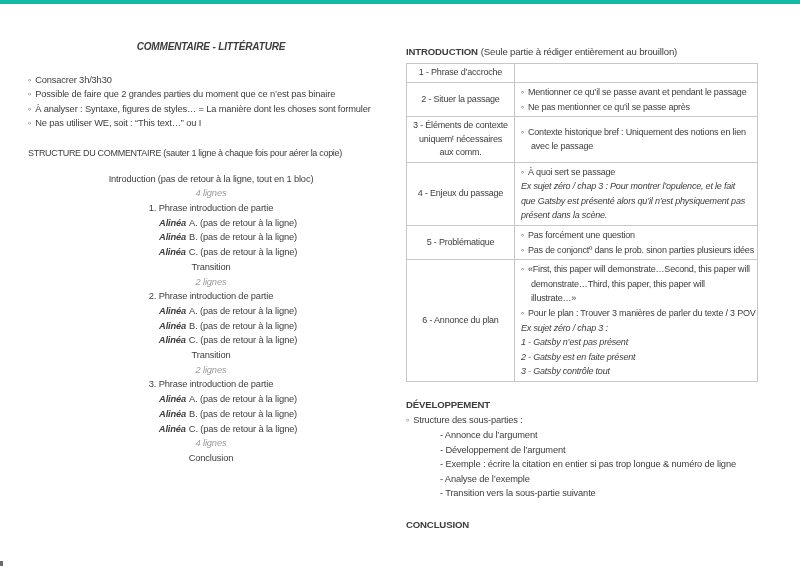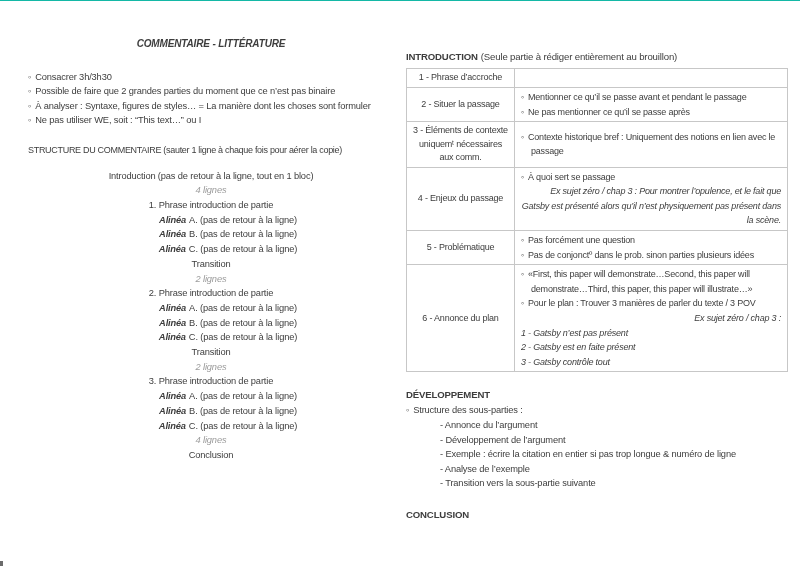--- a/index.html
+++ b/index.html
@@ -1,22 +1,22 @@
 <!DOCTYPE html>
 <html><head>
 <meta charset="utf-8">
 <style>
   * { box-sizing: border-box; margin: 0; padding: 0; }
   html, body { width: 800px; height: 566px; background: #ffffff; }
   body { font-family: "Liberation Sans", "DejaVu Sans", sans-serif; color: #3d3d3d; }
-  .page { position: relative; width: 800px; height: 566px; background: #ffffff; overflow: hidden; border-top: 1px solid #14b8a6; }
+  .page { position: relative; width: 800px; height: 566px; background: #ffffff; overflow: hidden; border-top: 4px solid #14b8a6; }
   .corner-artifact { position: absolute; left: 0; bottom: 0; width: 3px; height: 5px; background: #6b6b6b; }
 
   .col-left  { position: absolute; left: 28px;  top: 0; width: 366px; padding-top: 37px; font-size: 9.3px; letter-spacing: -0.15px; }
-  .col-right { position: absolute; left: 406px; top: 8px; width: 368px; padding-top: 42px; font-size: 9.3px; letter-spacing: -0.15px; }
+  .col-right { position: absolute; left: 406px; top: 0; width: 368px; padding-top: 42px; font-size: 9.3px; letter-spacing: -0.15px; }
 
   .doc-title { text-align: center; font-weight: bold; font-style: italic; font-size: 10px; white-space: nowrap; }
 
   .bullet-line { padding-left: 10px; text-indent: -10px; }
   .blt { margin-right: 4px; }
 
   .notes { margin-top: 21px; }
   .notes .note-line { line-height: 14.4px; white-space: nowrap; }
 
   .structure-heading { margin-top: 17px; font-size: 9px; letter-spacing: -0.3px; white-space: nowrap; }
@@ -24,27 +24,27 @@
   .outline { margin-top: 14px; }
   .outline .ln { line-height: 14.7px; white-space: nowrap; text-align: center; }
   .muted { color: #9c9c9c; font-style: italic; }
   .alinea { padding-left: 34px; }
   .it { font-style: italic; margin-right: 3px; font-weight: bold; }
 
   .intro-heading { font-size: 9.6px; white-space: nowrap; }
   .intro-heading .hb { font-weight: bold; }
   .intro-heading .hn { margin-left: 3px; font-weight: normal; }
 
-  table.grid { margin-top: 6px; border-collapse: collapse; width: 382px; table-layout: fixed; }
+  table.grid { margin-top: 6px; border-collapse: collapse; width: 352px; table-layout: fixed; }
   table.grid td { border: 1px solid #c7c7c7; font-size: 9px; letter-spacing: -0.2px; }
   td.lbl { width: 108px; text-align: center; vertical-align: middle; line-height: 13.5px; padding: 2px 1px; }
   td.lbl .lline { white-space: nowrap; }
   td.cnt { vertical-align: middle; padding: 2px 6px; line-height: 14.6px; }
   .nw { white-space: nowrap; }
-  .ital { font-style: italic; text-align: right; }
+  .ital { font-style: italic; }
   .plan-line { font-style: italic; white-space: nowrap; }
 
   .dev { margin-top: 15px; }
   .sec-heading { font-weight: bold; font-size: 9.6px; line-height: 15px; white-space: nowrap; }
   .dev .bullet-line { line-height: 15px; margin-top: 1px; white-space: nowrap; }
   .dash-items { padding-left: 34px; }
   .dash-items .ln { line-height: 14.5px; white-space: nowrap; }
 
   .concl { margin-top: 16px; }
   .concl-bullets { padding-left: 36px; margin-top: 2px; }

